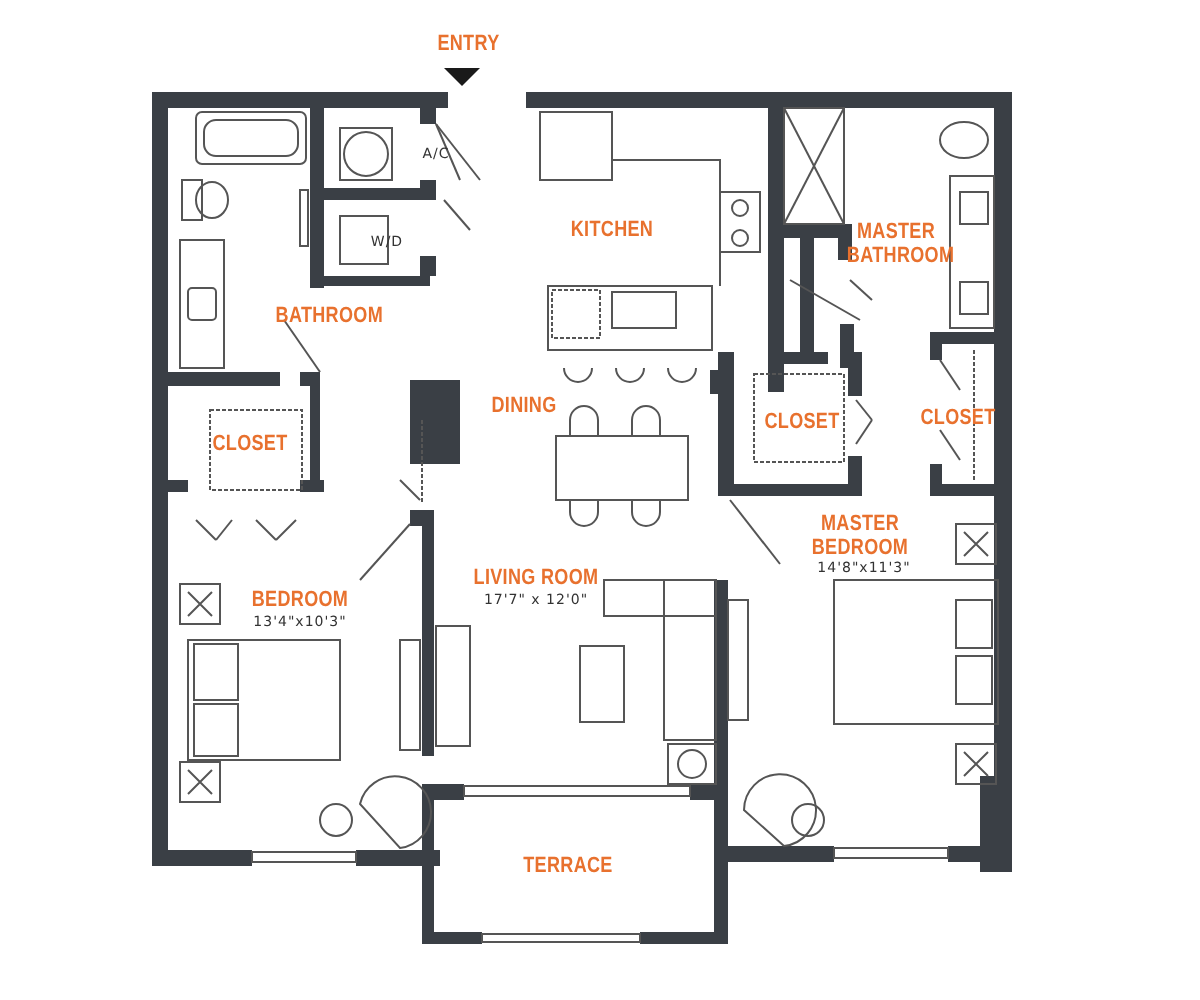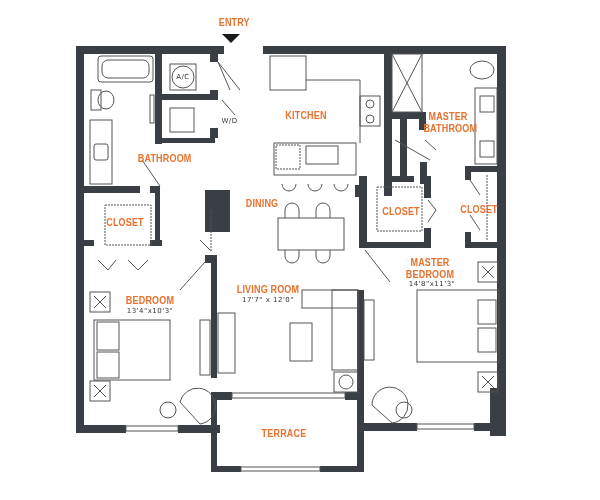--- a/index.html
+++ b/index.html
@@ -181,22 +181,22 @@
 
     <rect x="126" y="426" width="52" height="5"></rect>
     <rect x="417" y="424" width="57" height="5"></rect>
     <rect x="232" y="393" width="113" height="5"></rect>
     <rect x="241" y="467" width="79" height="4"></rect>
   </g>
 </svg>
 
 <div class="lbl" style="left:216px;top:16px;width:30px;">ENTRY</div>
 
-<div class="dim" style="left:172px;top:73px;width:22px;">A/C</div>
-<div class="dim" style="left:170px;top:117px;width:47px;margin-left:36px;">W/D</div>
+<div class="dim" style="left:172px;top:73px;width:22px;padding-left:35px;">A/C</div>
+<div class="dim" style="left:170px;top:117px;width:47px;">W/D</div>
 
 <div class="lbl" style="left:132px;top:152px;width:64px;">BATHROOM</div>
 <div class="lbl" style="left:276px;top:109px;width:60px;">KITCHEN</div>
 <div class="lbl" style="left:418px;top:110px;width:60px;">MASTER</div>
 <div class="lbl" style="left:418px;top:122px;width:60px;">BATHROOM</div>
 <div class="lbl" style="left:100px;top:216px;width:50px;">CLOSET</div>
 <div class="lbl" style="left:240px;top:197px;width:44px;">DINING</div>
 <div class="lbl" style="left:376px;top:205px;width:50px;">CLOSET</div>
 <div class="lbl" style="left:454px;top:203px;width:50px;">CLOSET</div>
 <div class="lbl" style="left:120px;top:294px;width:60px;">BEDROOM</div>

